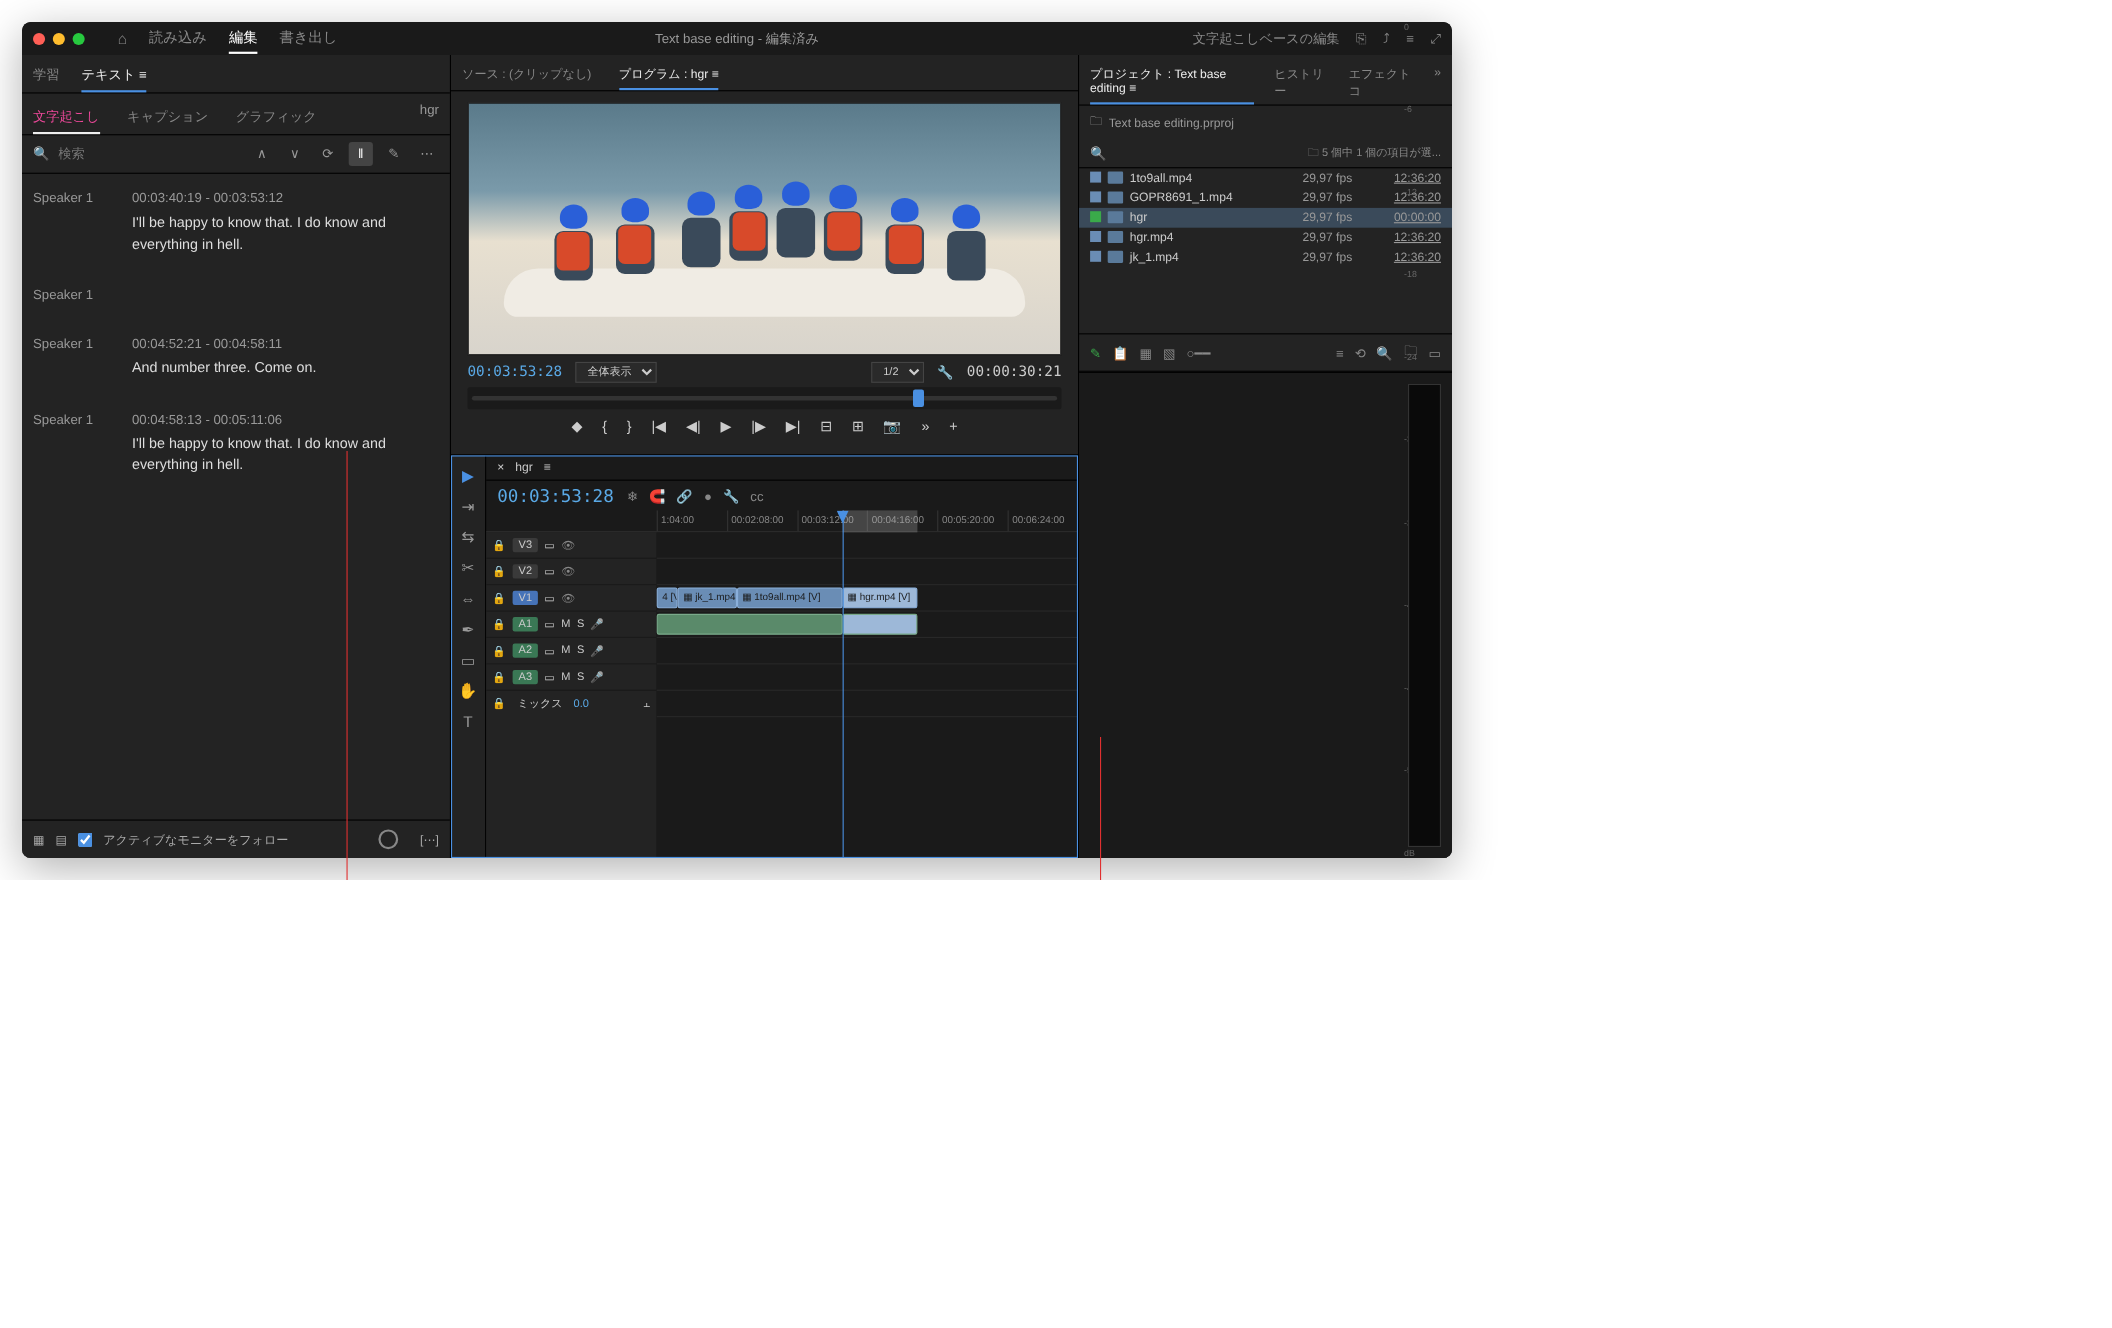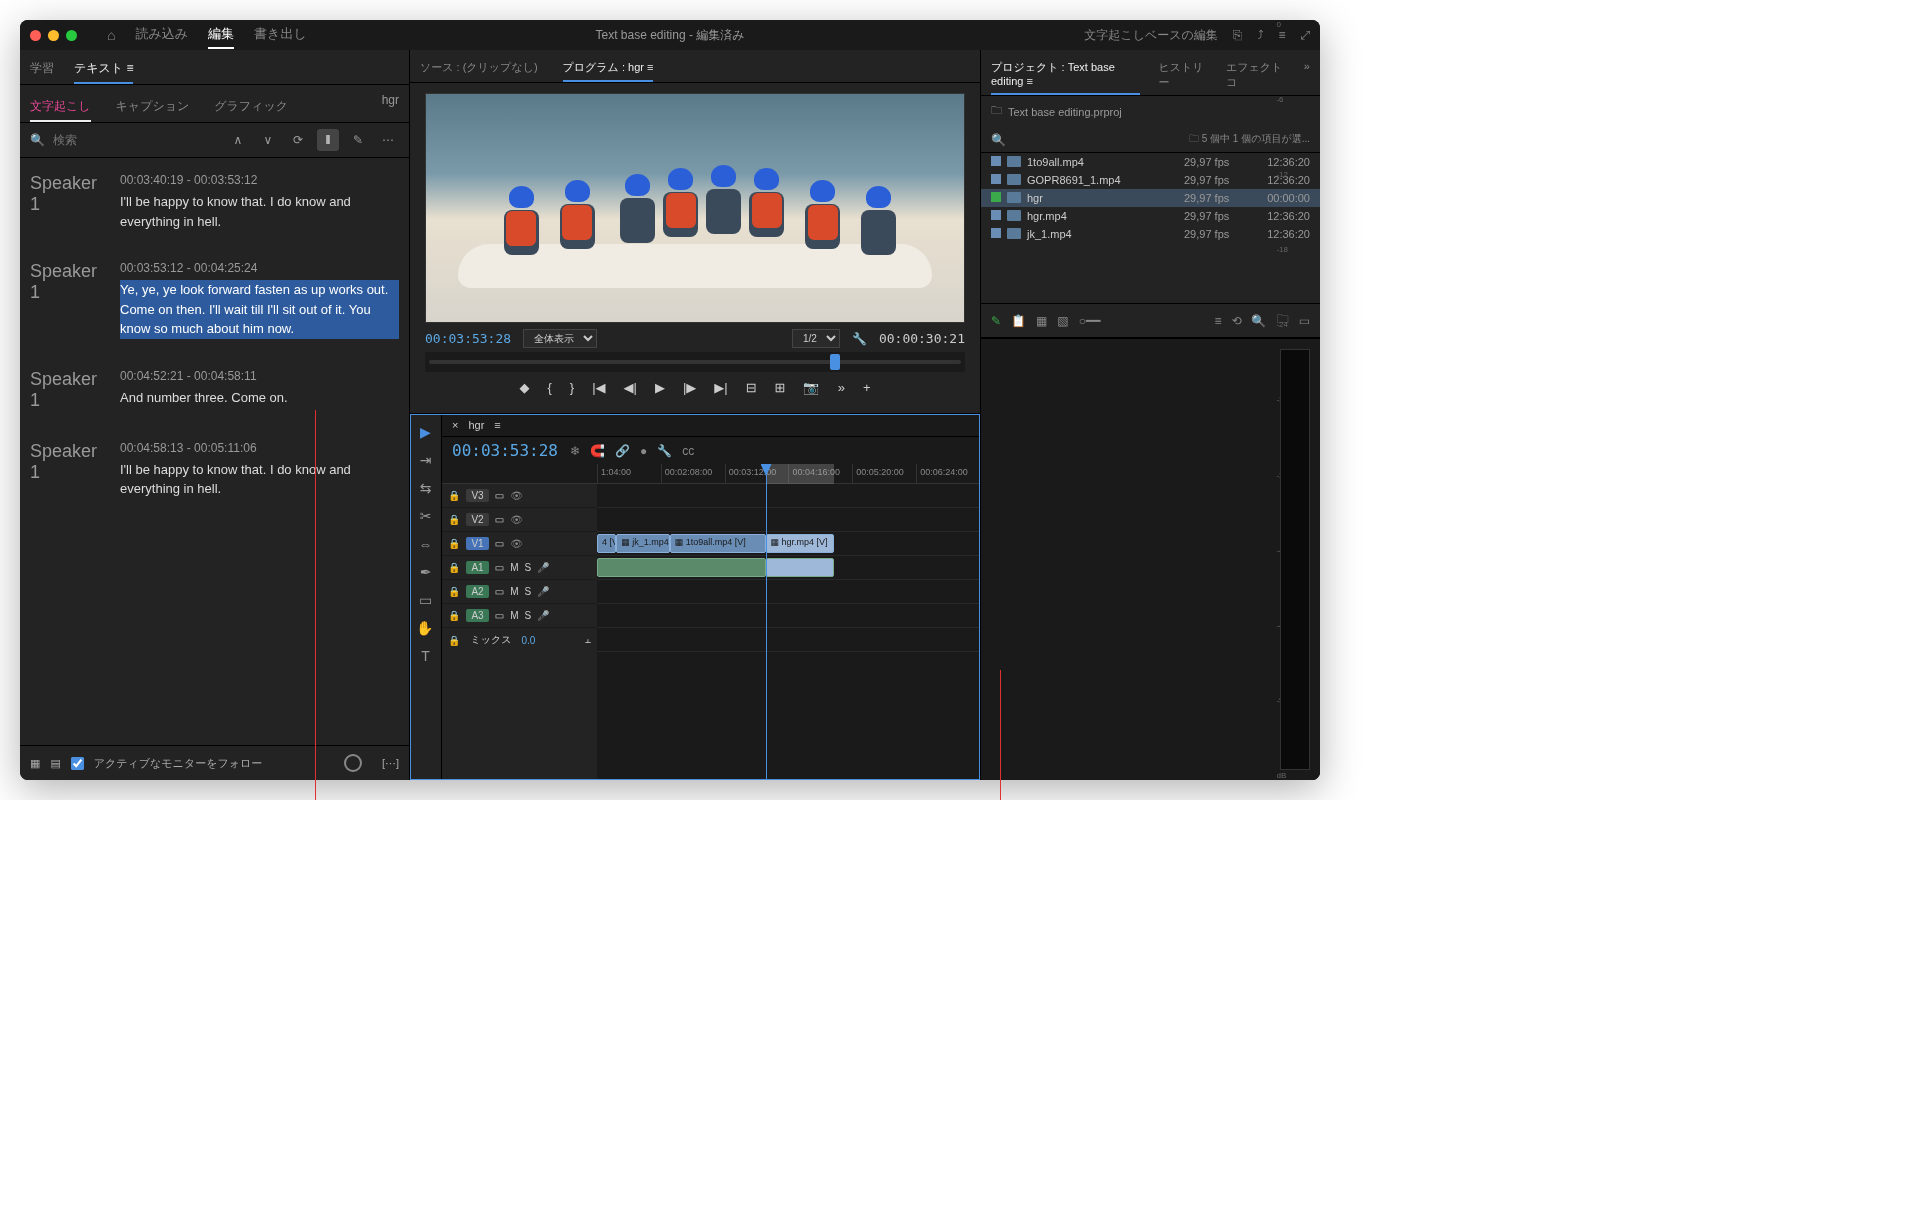--- a/index.html
+++ b/index.html
@@ -29,21 +29,21 @@
 .sub-tabs { display: flex; padding: 8px 10px 0; gap: 25px; font-size: 12px; border-bottom: 1px solid #000; }
 .sub-tab { color: #888; padding: 5px 0; cursor: pointer; }
 .sub-tab.active { color: #ec4899; border-bottom: 2px solid #eee; }
 .sub-tabs .seq-name { margin-left: auto; color: #999; }
 .search-row { display: flex; align-items: center; padding: 6px 10px; gap: 8px; border-bottom: 1px solid #000; }
 .search-input { flex: 1; background: transparent; border: none; color: #888; font-size: 12px; outline: none; }
 .tool-btn { width: 22px; height: 22px; display: flex; align-items: center; justify-content: center; color: #999; cursor: pointer; border-radius: 3px; }
 .tool-btn.active { background: #444; color: #fff; }
 .transcript-body { flex: 1; overflow-y: auto; padding: 15px 10px; }
 .transcript-seg { display: flex; gap: 20px; margin-bottom: 30px; }
-.speaker-col { width: 70px; color: #999; font-size: 18px; flex-shrink: 0; }
+.speaker-col { width: 70px; color: #999; font-size: 12px; flex-shrink: 0; }
 .text-col { flex: 1; }
 .timecode { color: #999; font-size: 12px; margin-bottom: 5px; }
 .transcript-text { color: #ddd; font-size: 13px; line-height: 1.5; }
 .transcript-text.selected { background: #2d5b9e; color: #fff; }
 .bottom-bar { padding: 8px 10px; border-top: 1px solid #000; display: flex; align-items: center; gap: 10px; font-size: 11px; color: #aaa; }
 .bottom-bar input[type=checkbox] { accent-color: #4a90e2; }
 .circle-btn { width: 18px; height: 18px; border: 2px solid #888; border-radius: 50%; margin-left: auto; }
 
 
 .center-panel { flex: 1; display: flex; flex-direction: column; background: #232323; }
@@ -115,21 +115,21 @@
 .pc-fps { width: 70px; }
 .pc-dur { width: 50px; text-align: right; }
 .proj-list { flex: 0 0 auto; }
 .proj-item { display: flex; padding: 3px 10px; font-size: 11px; gap: 6px; }
 .proj-item.sel { background: #3a4a5a; }
 .swatch { width: 10px; height: 10px; background: #6a8db5; }
 .swatch.green { background: #3aaa4a; }
 .file-ic { width: 14px; height: 11px; background: #5a7a9a; border-radius: 1px; }
 .proj-item .name { flex: 1; }
 .proj-item .fps { width: 70px; color: #999; }
-.proj-item .dur { width: 50px; text-align: right; color: #999; }
+.proj-item .dur { width: 50px; text-align: right; color: #999; text-decoration: underline; }
 
 .toolbar-row { display: flex; padding: 6px 10px; gap: 10px; border-top: 1px solid #000; border-bottom: 1px solid #000; color: #888; align-items: center; font-size: 12px; margin-top: auto; }
 .toolbar-row .pen { color: #3aaa4a; }
 .audio-meter { flex: 1; background: #1a1a1a; border-top: 1px solid #000; padding: 10px; display: flex; justify-content: flex-end; }
 .meter { width: 30px; height: 100%; background: #0a0a0a; border: 1px solid #333; position: relative; }
 .meter-scale { position: absolute; right: 32px; top: 0; bottom: 0; display: flex; flex-direction: column; justify-content: space-between; font-size: 8px; color: #666; }
 
 
 .annotation-line { position: absolute; width: 1px; background: #e03030; z-index: 100; }
 .anno1 { left: 295px; top: 390px; height: 430px; }
@@ -194,24 +194,20 @@
       <div class="transcript-body" id="transcript-body">
             <div class="transcript-seg">
               <div class="speaker-col">Speaker 1</div>
     <div class="text-col">
                 <div class="timecode">00:03:40:19 - 00:03:53:12</div>
     <div class="transcript-text ">I'll be happy to know that. I do know and everything in hell.</div>
               </div>
             </div>
             <div class="transcript-seg">
               <div class="speaker-col">Speaker 1</div>
-    <div class="text-col">
-                <div class="timecode">00:03:53:12 - 00:04:25:24</div>
-    <div class="transcript-text selected">Ye, ye, ye look forward fasten as up works out. Come on then. I'll wait till I'll sit out of it. You know so much about him now.</div>
-              </div>
             </div>
             <div class="transcript-seg">
               <div class="speaker-col">Speaker 1</div>
     <div class="text-col">
                 <div class="timecode">00:04:52:21 - 00:04:58:11</div>
     <div class="transcript-text ">And number three. Come on.</div>
               </div>
             </div>
             <div class="transcript-seg">
               <div class="speaker-col">Speaker 1</div>

